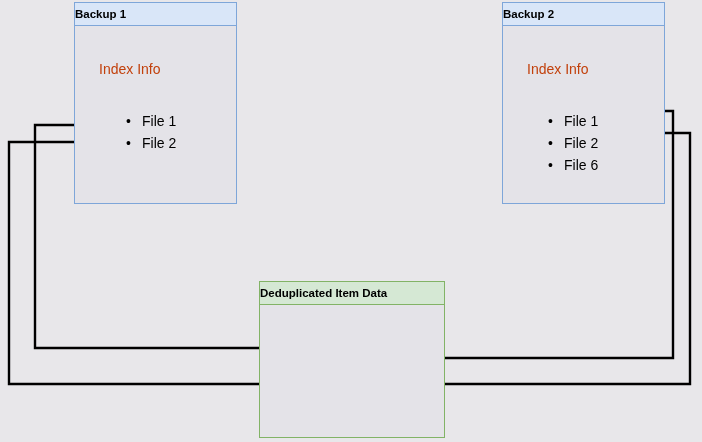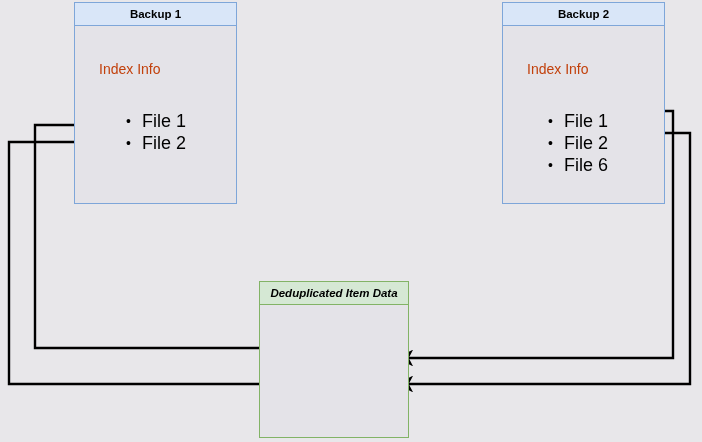--- a/index.html
+++ b/index.html
@@ -36,21 +36,21 @@
   }
   .node.blue {
     border: 1px solid #7ea6d9;
   }
   .node.green {
     border: 1px solid #82b366;
   }
   .node-header {
     box-sizing: border-box;
     width: 100%;
-    text-align: center;
+    text-align: left;
     font-weight: bold;
     font-size: 11.5px;
     color: #000;
     line-height: 22px;
     height: 23px;
   }
   .node.blue > .node-header {
     background: #d9e6f8;
     border-bottom: 1px solid #7ea6d9;
   }
@@ -68,21 +68,21 @@
     color: #c2410c;
     white-space: nowrap;
   }
   .file-list {
     position: absolute;
     margin: 0;
     padding: 0;
     list-style: none;
   }
   .file-list li {
-    font-size: 18px;
+    font-size: 14px;
     color: #000;
     line-height: 22px;
     height: 22px;
     white-space: nowrap;
     position: relative;
     padding-left: 16px;
     text-align: center;
   }
   .file-list li::before {
     content: "\2022";
@@ -137,17 +137,17 @@
     <div class="node-body" style="height:178px;">
       <div class="index-label" style="left:24px; top:35px;">Index Info</div>
       <ul class="file-list" style="left:45px; top:84px;">
         <li>File 1</li>
         <li>File 2</li>
         <li>File 6</li>
       </ul>
     </div>
   </div>
 
-  <div class="node green" style="left:259px; top:281px; width:150px; height:157px;font-style:italic;">
+  <div class="node green" style="left:259px; top:281px; width:186px; height:157px;">
     <div class="node-header">Deduplicated Item Data</div>
   </div>
 
 </div>
 
 </body></html>

